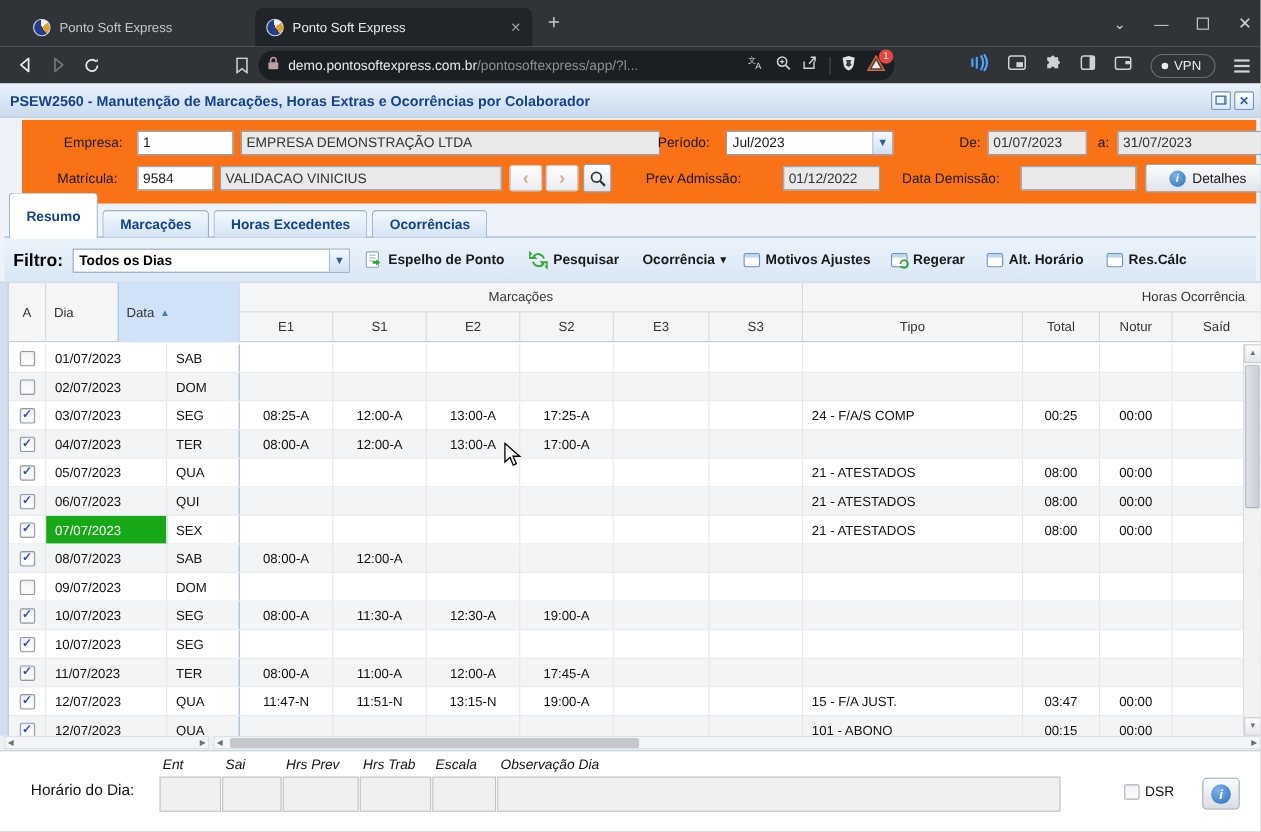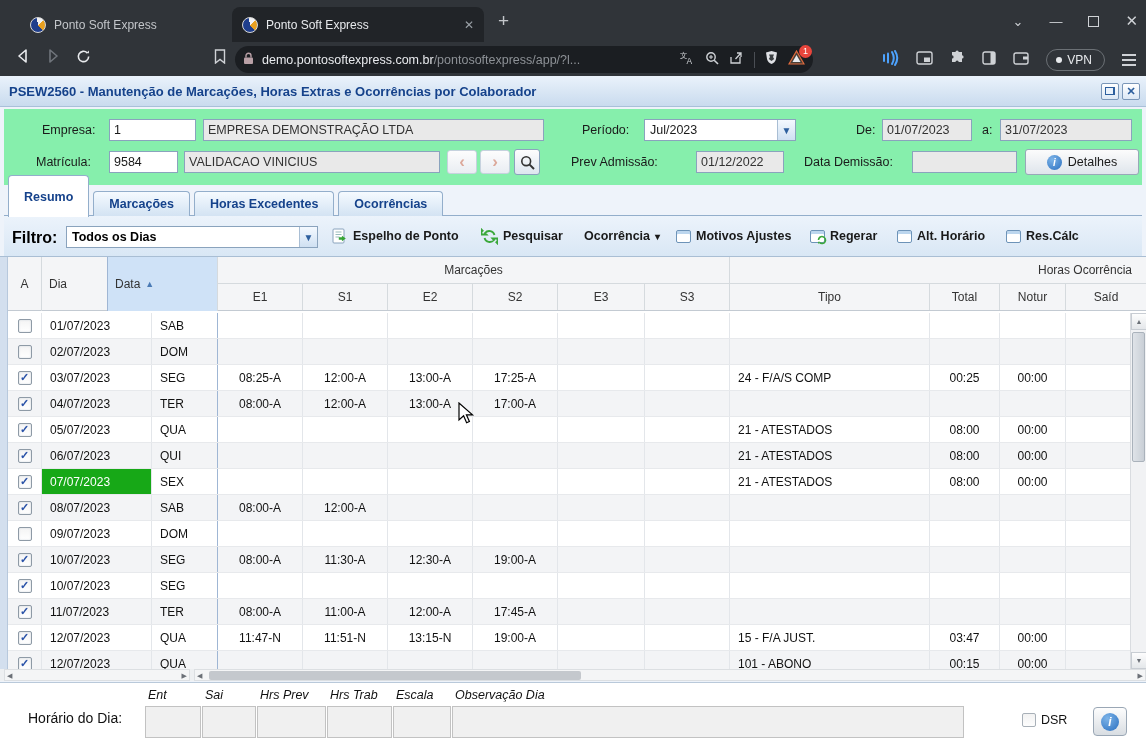--- a/index.html
+++ b/index.html
@@ -12,21 +12,21 @@
   .tab.inactive { left:20px; width:190px; color:#c3c6ca; }
   .tab.active { left:232px; width:252px; background:#212428; border-radius:8px 8px 0 0; color:#e8eaed; }
   .favicon { width:16px; height:16px; border-radius:50%; background:conic-gradient(from 210deg,#1f3e8c 0 140deg,#f2f2f2 140deg 200deg,#e8a020 200deg 290deg,#1f3e8c 290deg 360deg); border:1px solid #d8d8d8; flex:0 0 16px; }
   .tab-title { white-space:nowrap; overflow:hidden; flex:1; }
   .tab-close { color:#9aa0a6; font-size:12px; cursor:default; }
   .newtab { position:absolute; left:498px; top:12px; color:#c3c6ca; font-size:19px; line-height:18px; }
   .winctrls { position:absolute; right:8px; top:0; height:42px; display:flex; align-items:center; gap:26px; color:#cfd2d6; }
   .winctrls .wc { font-size:13px; }
   .wc-max { width:11px; height:11px; border:1.4px solid #cfd2d6; }
 
-  .navbar { position:absolute; top:42px; left:0; width:1146px; height:34px; background:#303439; display:flex; }
+  .navbar { position:absolute; top:42px; left:0; width:1146px; height:34px; background:#303439; display:flex; align-items:center; }
   .nav-ic { display:flex; align-items:center; justify-content:center; width:30px; height:28px; }
   .addressbar { position:absolute; left:235px; top:4px; width:578px; height:27px; background:#1b1e22; border-radius:14px; display:flex; align-items:center; padding:0 8px; gap:8px; }
   .url { font-size:12.5px; color:#e8eaed; white-space:nowrap; overflow:hidden; }
   .url .path { color:#8d9196; }
   .addr-icons { display:flex; align-items:center; gap:10px; margin-left:auto; }
   .addr-sep { width:1px; height:16px; background:#4a4e54; }
   .badge { position:absolute; top:-5px; right:-7px; min-width:13px; height:13px; background:#e8453c; border-radius:7px; color:#fff; font-size:9px; line-height:13px; text-align:center; padding:0 2px; }
   .right-icons { position:absolute; right:10px; top:4px; height:27px; display:flex; align-items:center; gap:17px; }
   .vpn-pill { border:1px solid #6b7075; border-radius:13px; color:#e8eaed; font-size:12px; padding:3px 12px 3px 9px; display:flex; align-items:center; gap:5px; }
   .vpn-dot { width:6px; height:6px; border-radius:50%; background:#e8eaed; }
@@ -36,21 +36,21 @@
   
   .app { position:absolute; top:76px; left:0; width:1146px; height:680px; background:#eef3fa; }
   .app-titlebar { position:absolute; top:0; left:0; right:0; height:31px; background:linear-gradient(#eaf2fb,#c9dbee); border-bottom:1px solid #a9c0d9; display:flex; align-items:center; padding:0 6px 0 9px; }
   .app-title { color:#15428b; font-weight:bold; font-size:13px; }
   .app-winbtns { margin-left:auto; display:flex; gap:3px; }
   .awb { width:18px; height:17px; border:1px solid #7a96b8; background:linear-gradient(#fff,#dce8f5); display:flex; align-items:center; justify-content:center; color:#2d5f9e; font-size:11px; font-weight:bold; border-radius:2px; }
   .restore-glyph { position:relative; width:10px; height:8px; }
   .restore-glyph::before { content:""; position:absolute; right:0; top:0; width:7px; height:6px; border:1.3px solid #2d5f9e; }
   .restore-glyph::after { content:""; position:absolute; left:0; bottom:0; width:7px; height:6px; border:1.3px solid #2d5f9e; background:#eaf2fb; }
 
-  .formpanel { position:absolute; top:33px; left:4px; right:4px; height:76px; background:#86efac; font-size:12.5px; color:#1a1a1a; }
+  .formpanel { position:absolute; top:33px; left:20px; right:4px; height:76px; background:#f97316; font-size:12.5px; color:#1a1a1a; }
   .fl { position:absolute; white-space:nowrap; }
   .inp { position:absolute; height:22px; border:1px solid #8aa3bd; background:#fff; font-size:12.5px; padding:0 4px; display:flex; align-items:center; color:#1a1a1a; }
   .inp.ro { background:#e9e9e9; color:#333; }
   .selbox { position:absolute; height:22px; border:1px solid #8aa3bd; background:#fff; display:flex; align-items:center; }
   .selbox .selval { flex:1; padding:0 5px; font-size:12.5px; }
   .selarrow { width:18px; height:100%; border-left:1px solid #a9bed4; background:linear-gradient(#f4f9ff,#cfe0f2); color:#2d5f9e; font-size:10px; display:flex; align-items:center; justify-content:center; }
   .navbtn { position:absolute; width:30px; height:24px; border:1px solid #c6d2de; border-radius:3px; background:linear-gradient(#fdfdfd,#e9edf2); display:flex; align-items:center; justify-content:center; color:#dca99b; font-size:17px; font-weight:bold; }
   .srchbtn { position:absolute; width:26px; height:26px; border:1px solid #8aa3bd; border-radius:3px; background:linear-gradient(#fdfdfd,#dde6ef); display:flex; align-items:center; justify-content:center; }
   .btn-detalhes { position:absolute; left:1021px; top:40px; width:114px; height:26px; border:1px solid #98a8b8; border-radius:3px; background:linear-gradient(#fcfcfc,#dfe5ec); display:flex; align-items:center; justify-content:center; gap:6px; font-size:12.5px; }
   .info-circle { width:15px; height:15px; border-radius:50%; background:radial-gradient(circle at 35% 30%,#7db4e8,#2a6fc0); color:#fff; font-size:10px; font-weight:bold; display:flex; align-items:center; justify-content:center; font-style:italic; }
@@ -270,21 +270,21 @@
             <span class="restore-glyph"></span>
           </span>
         <span class="awb">✕</span>
       </span>
     </div>
 
     <div class="formpanel">
 
       <span class="fl" style="left:38px;top:14px">Empresa:</span>
       <span class="inp" style="left:105px;top:10px;width:87px">1</span>
-      <span class="inp ro" style="left:199px;top:10px;width:341px">EMPRESA DEMONSTRAÇÃO LTDA</span>
+      <span class="inp ro" style="left:199px;top:10px;width:381px">EMPRESA DEMONSTRAÇÃO LTDA</span>
       <span class="fl" style="left:578px;top:14px">Período:</span>
       <span class="selbox" style="left:640px;top:10px;width:152px">
         <span class="selval">Jul/2023</span>
         <span class="selarrow">▼</span>
       </span>
       <span class="fl" style="left:852px;top:14px">De:</span>
       <span class="inp ro" style="left:878px;top:10px;width:90px">01/07/2023</span>
       <span class="fl" style="left:978px;top:14px">a:</span>
       <span class="inp ro" style="left:996px;top:10px;width:132px">31/07/2023</span>
 

